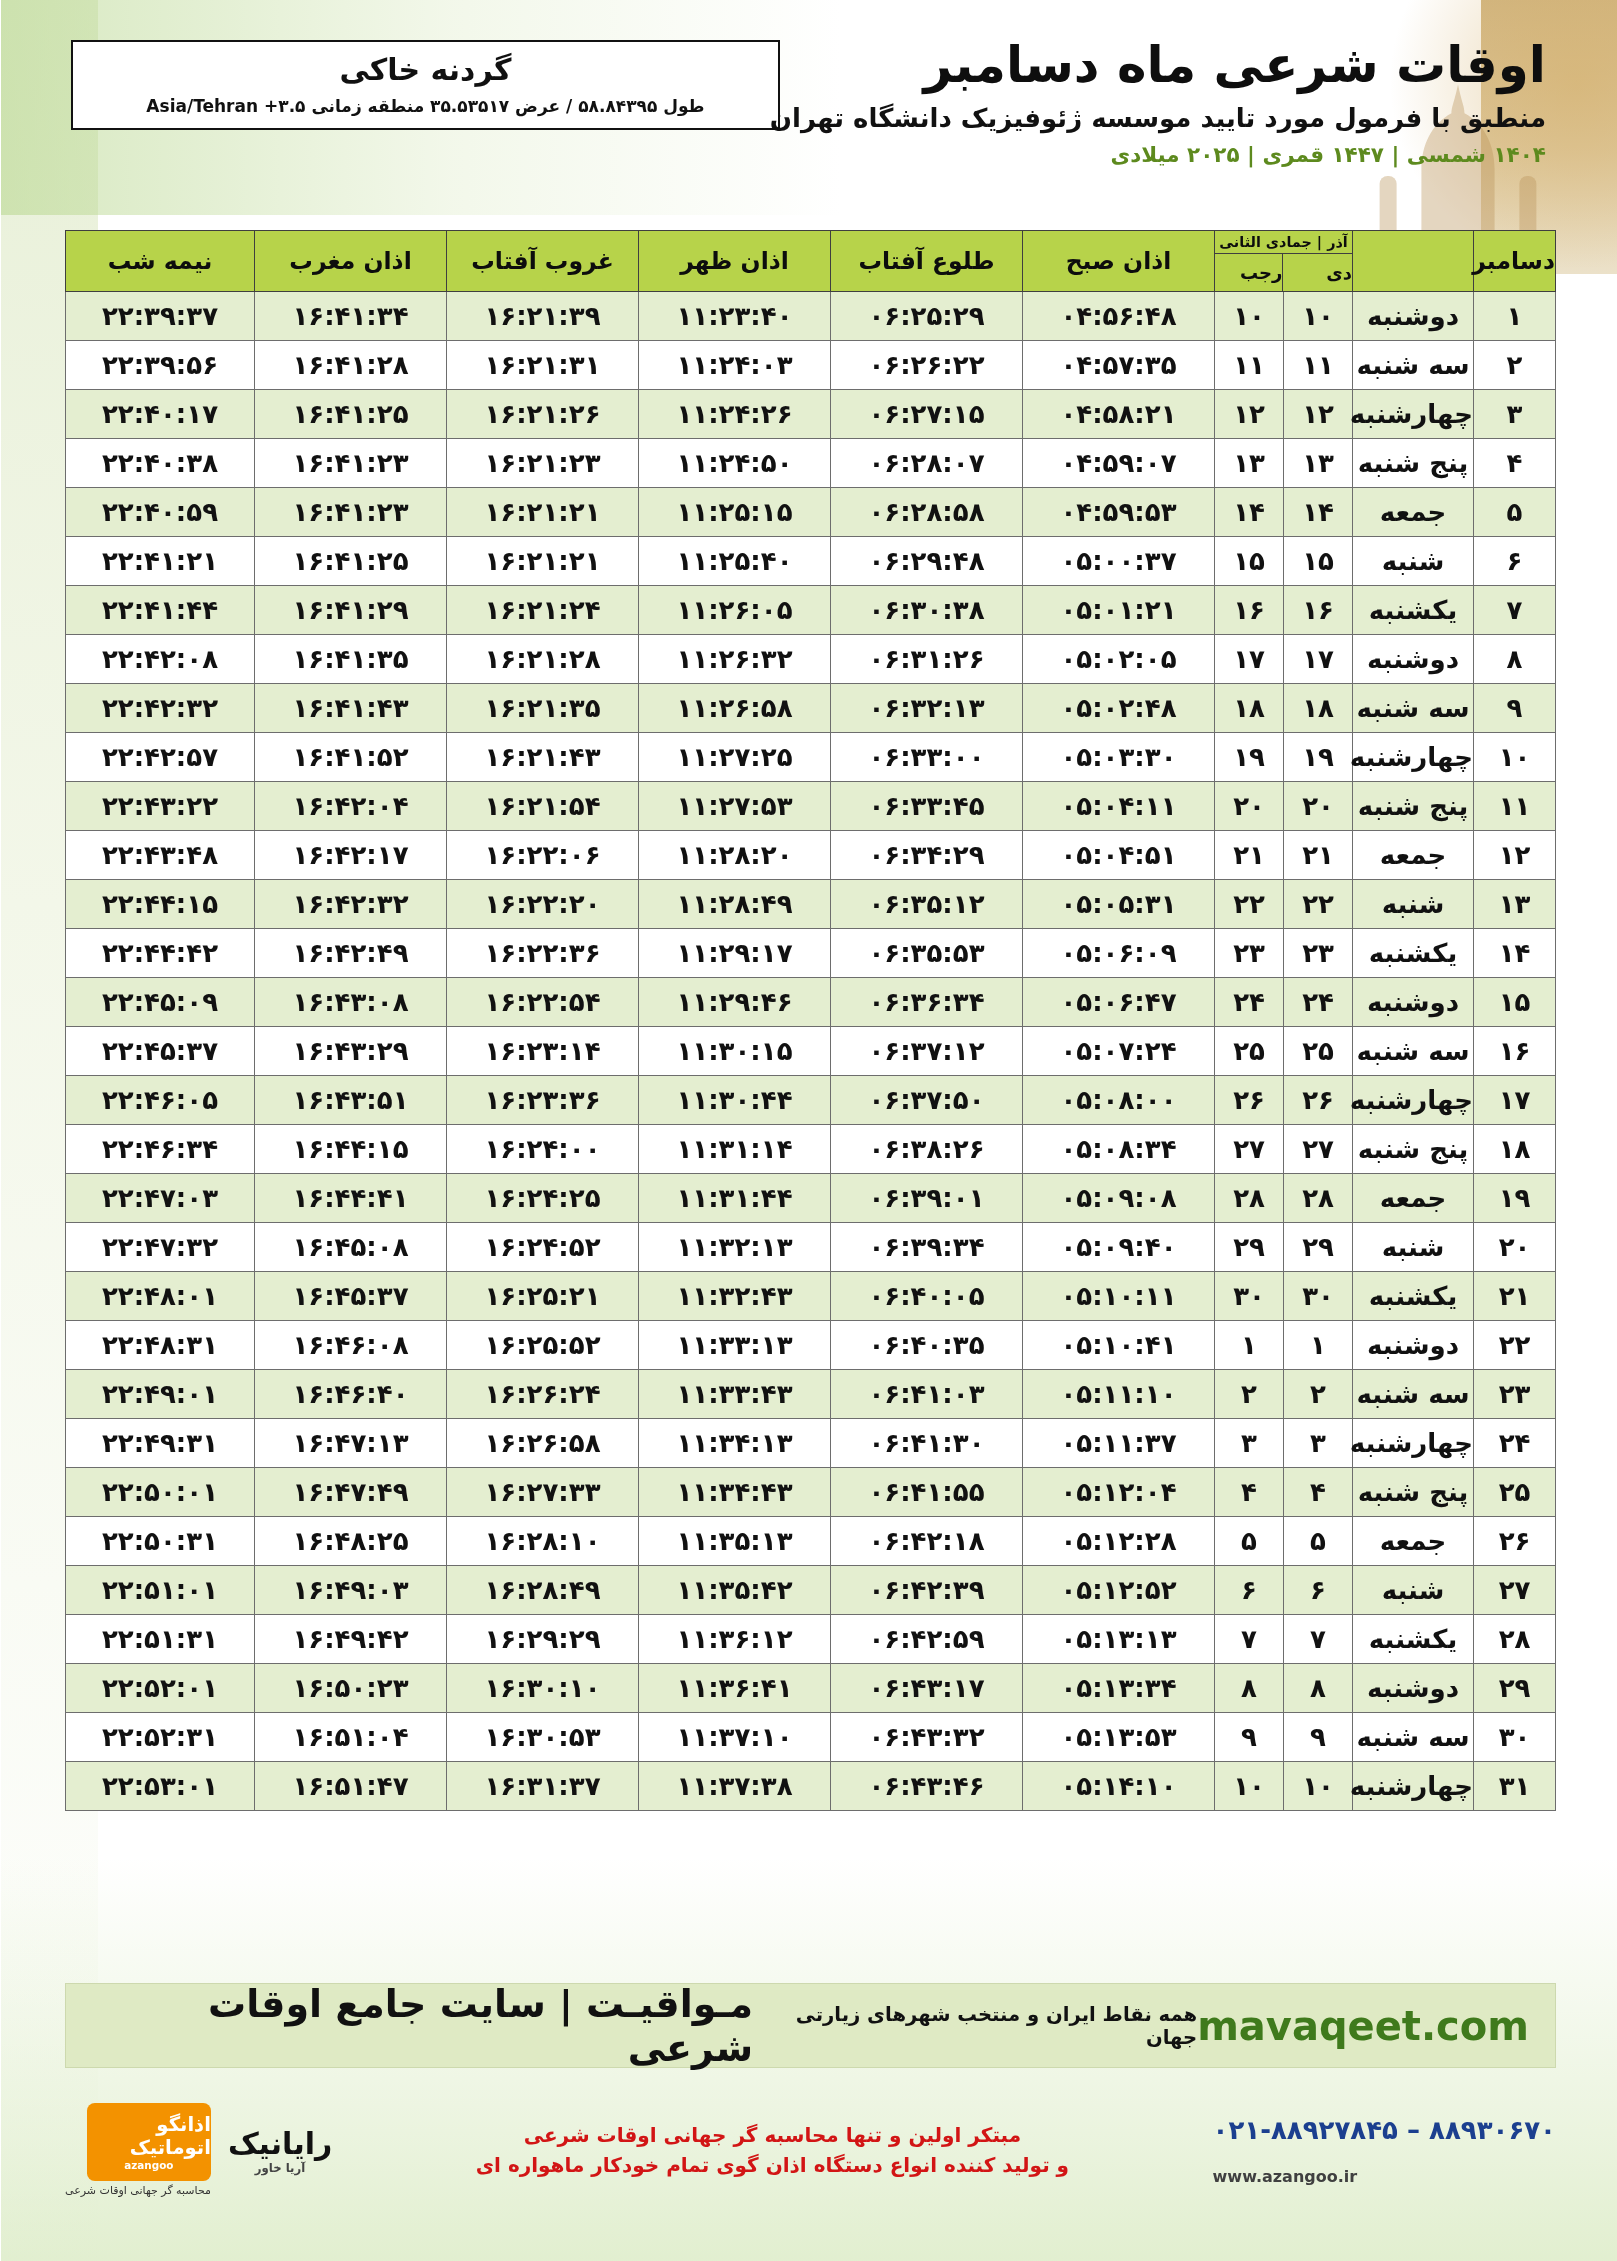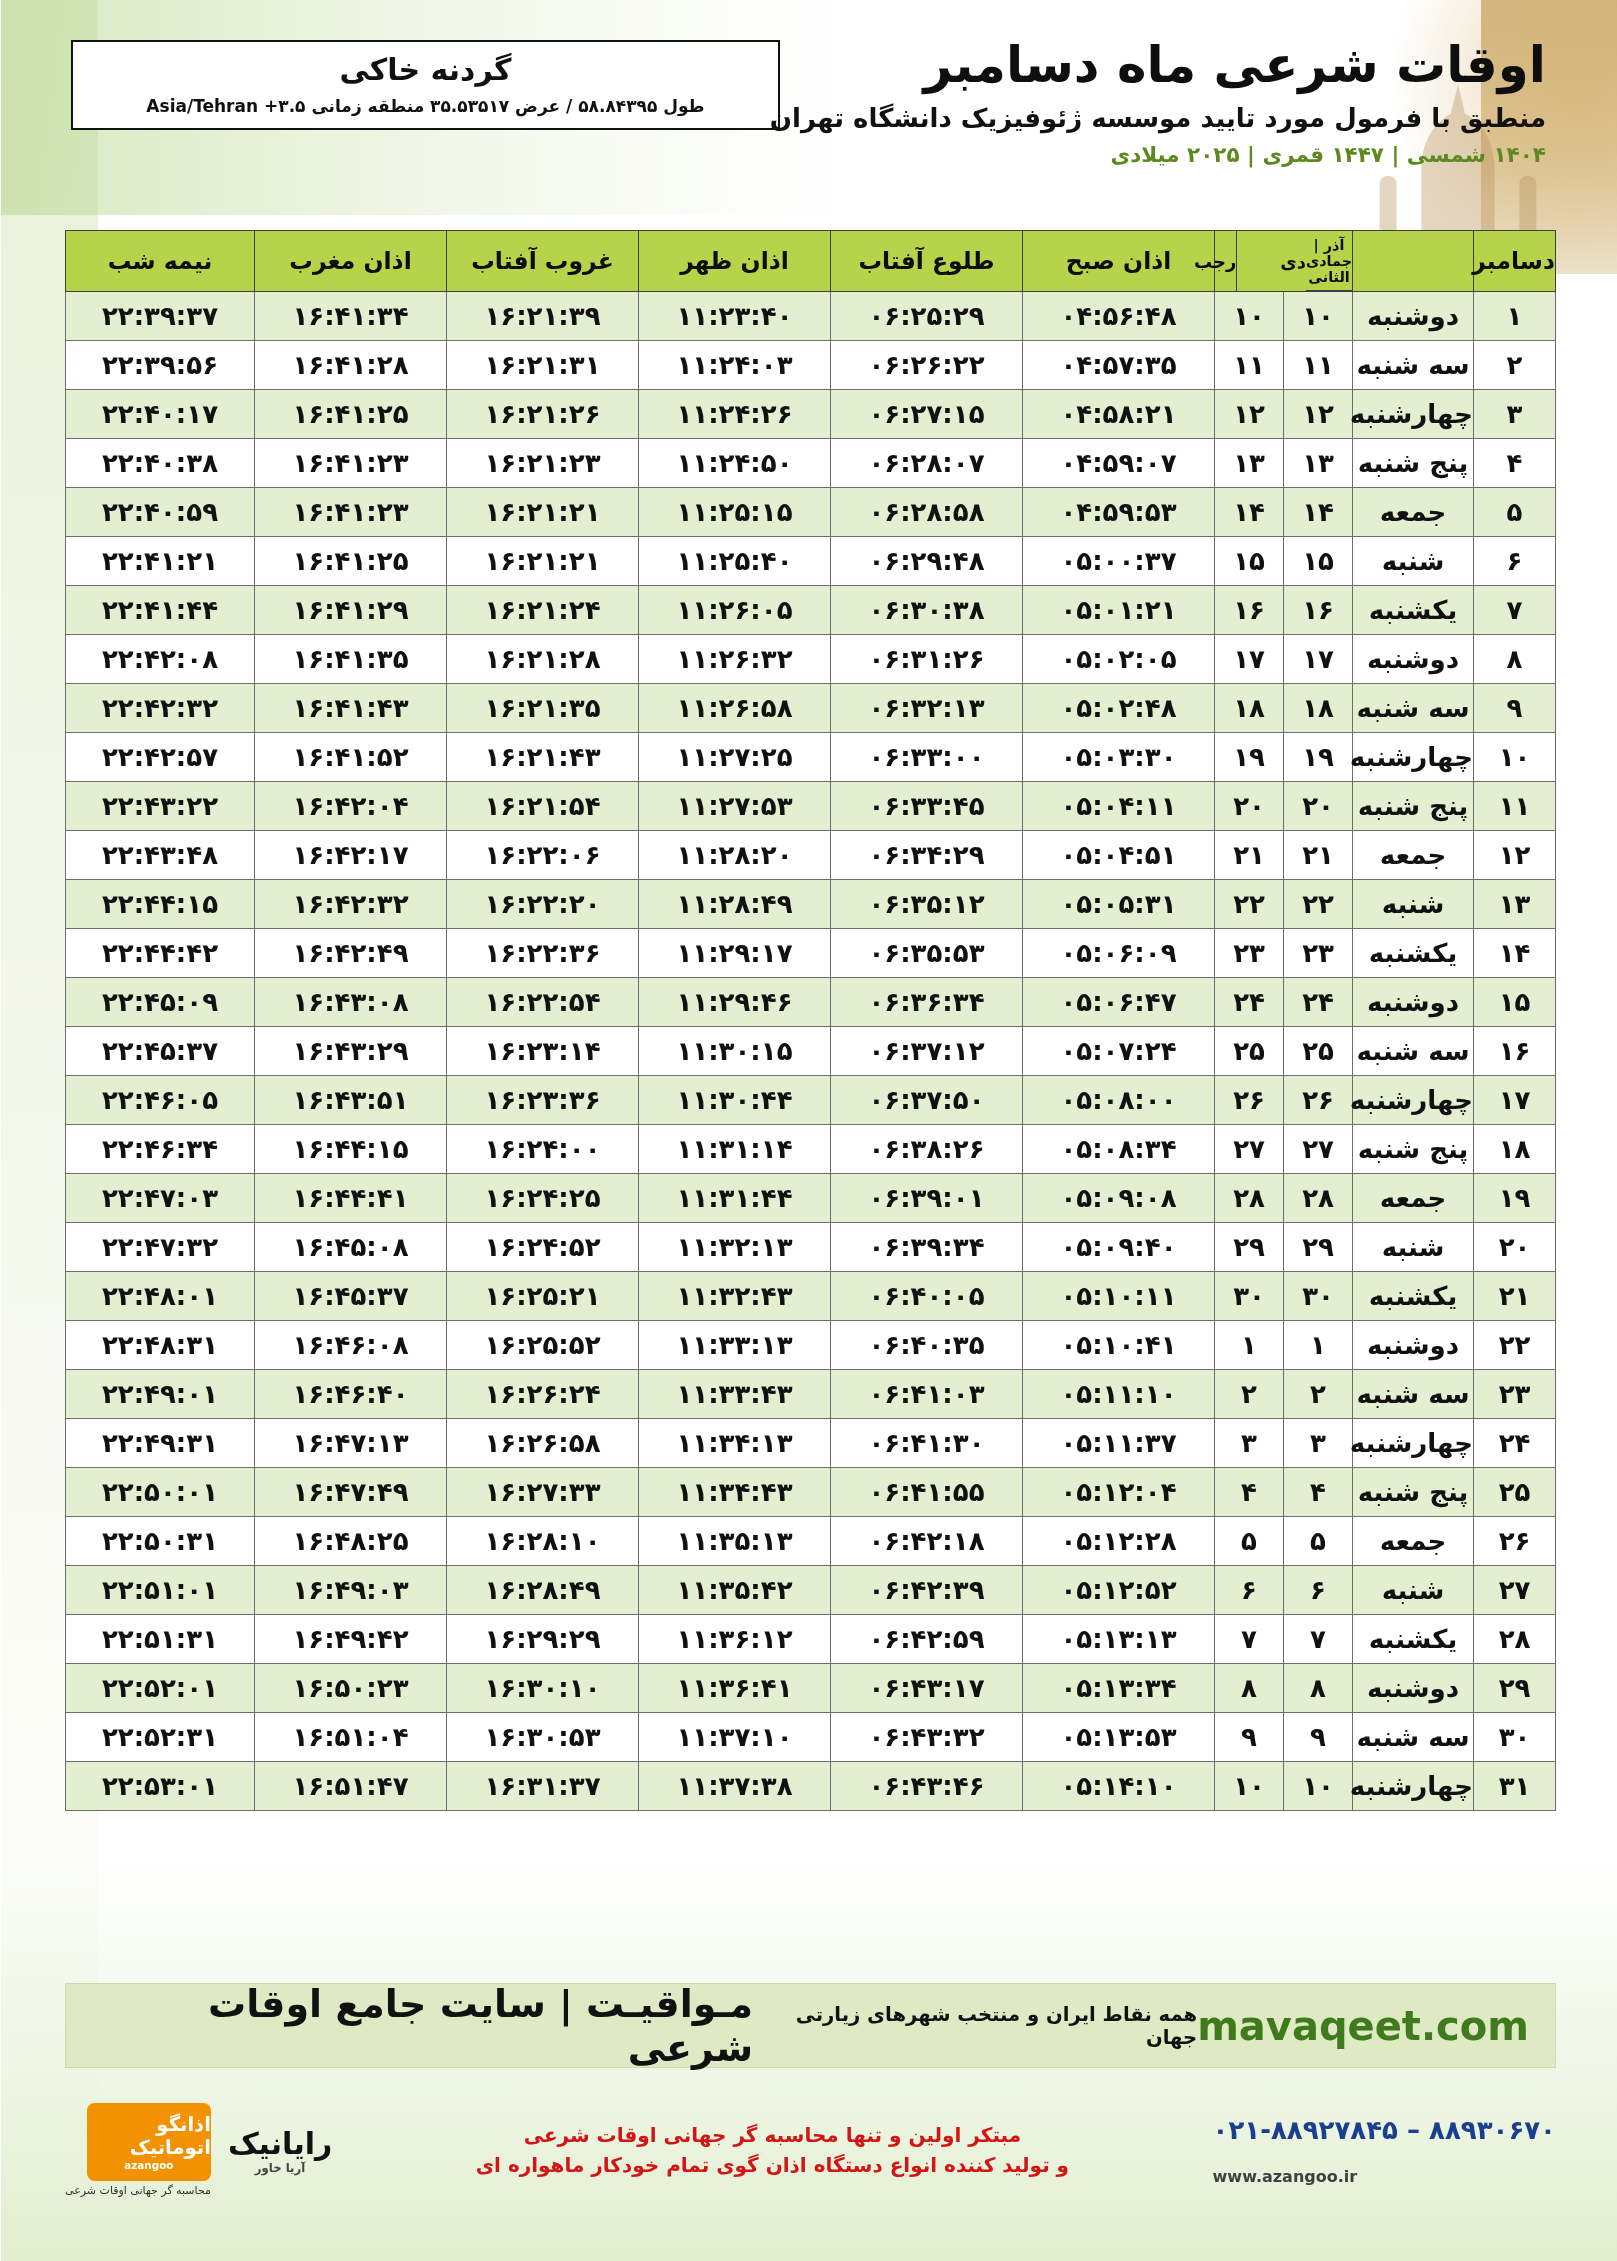--- a/index.html
+++ b/index.html
@@ -95,21 +95,21 @@
     font-family:"DejaVu Sans", sans-serif;
   }
   tr.alt td{background:#e4eed0;}
   tr.plain td{background:#ffffff;}
   td.daynum{font-size:29px;}
   td.dayname{font-size:17px;font-weight:bold;}
   td.small{font-size:23.5px;}
   .fri td{color:#d90d0d;}
   .fri td.t{color:#111;}
   th.split{padding:0;}
-  .splitwrap{display:flex;flex-direction:row;height:60px;}
+  .splitwrap{display:flex;flex-direction:column;height:60px;}
   .splittop{flex:0 0 22px;display:flex;align-items:center;justify-content:center;font-size:14.4px;border-bottom:1.3px solid #3f3f3f;}
   .splitbot{flex:1;display:flex;}
   .splitbot>div{flex:1;display:flex;align-items:center;justify-content:center;font-size:18px;padding-left:43px;}
   .splitbot>div+div{border-right:1.3px solid #3f3f3f;}
 
   
   .footer-green{
     position:absolute;left:65px;top:1983px;width:1491px;height:85px;
     background:#dfeac4;border:1.3px solid #cdd9ae;
     display:flex;align-items:center;justify-content:space-between;

